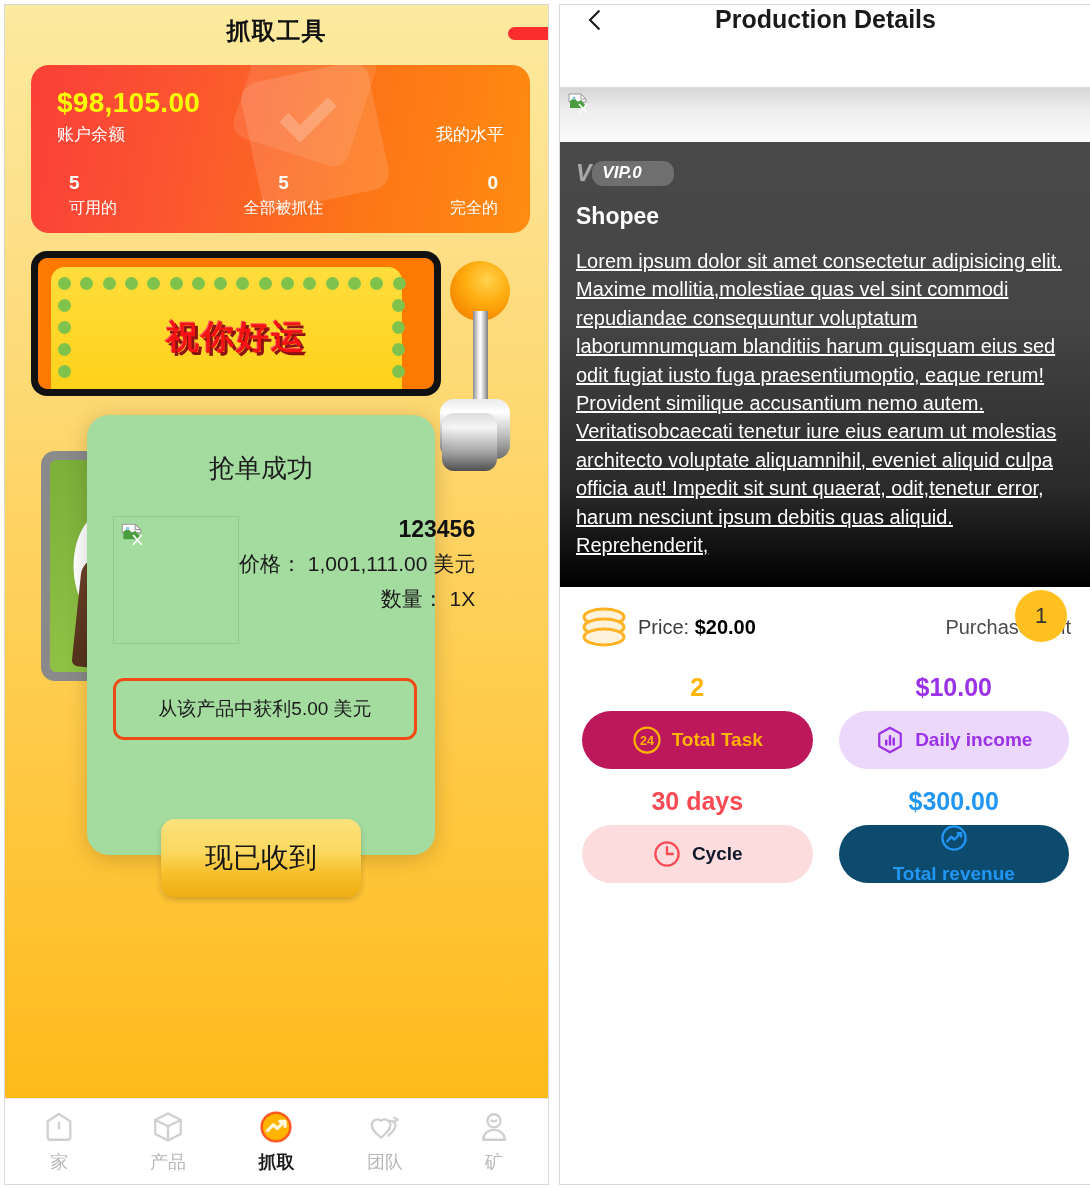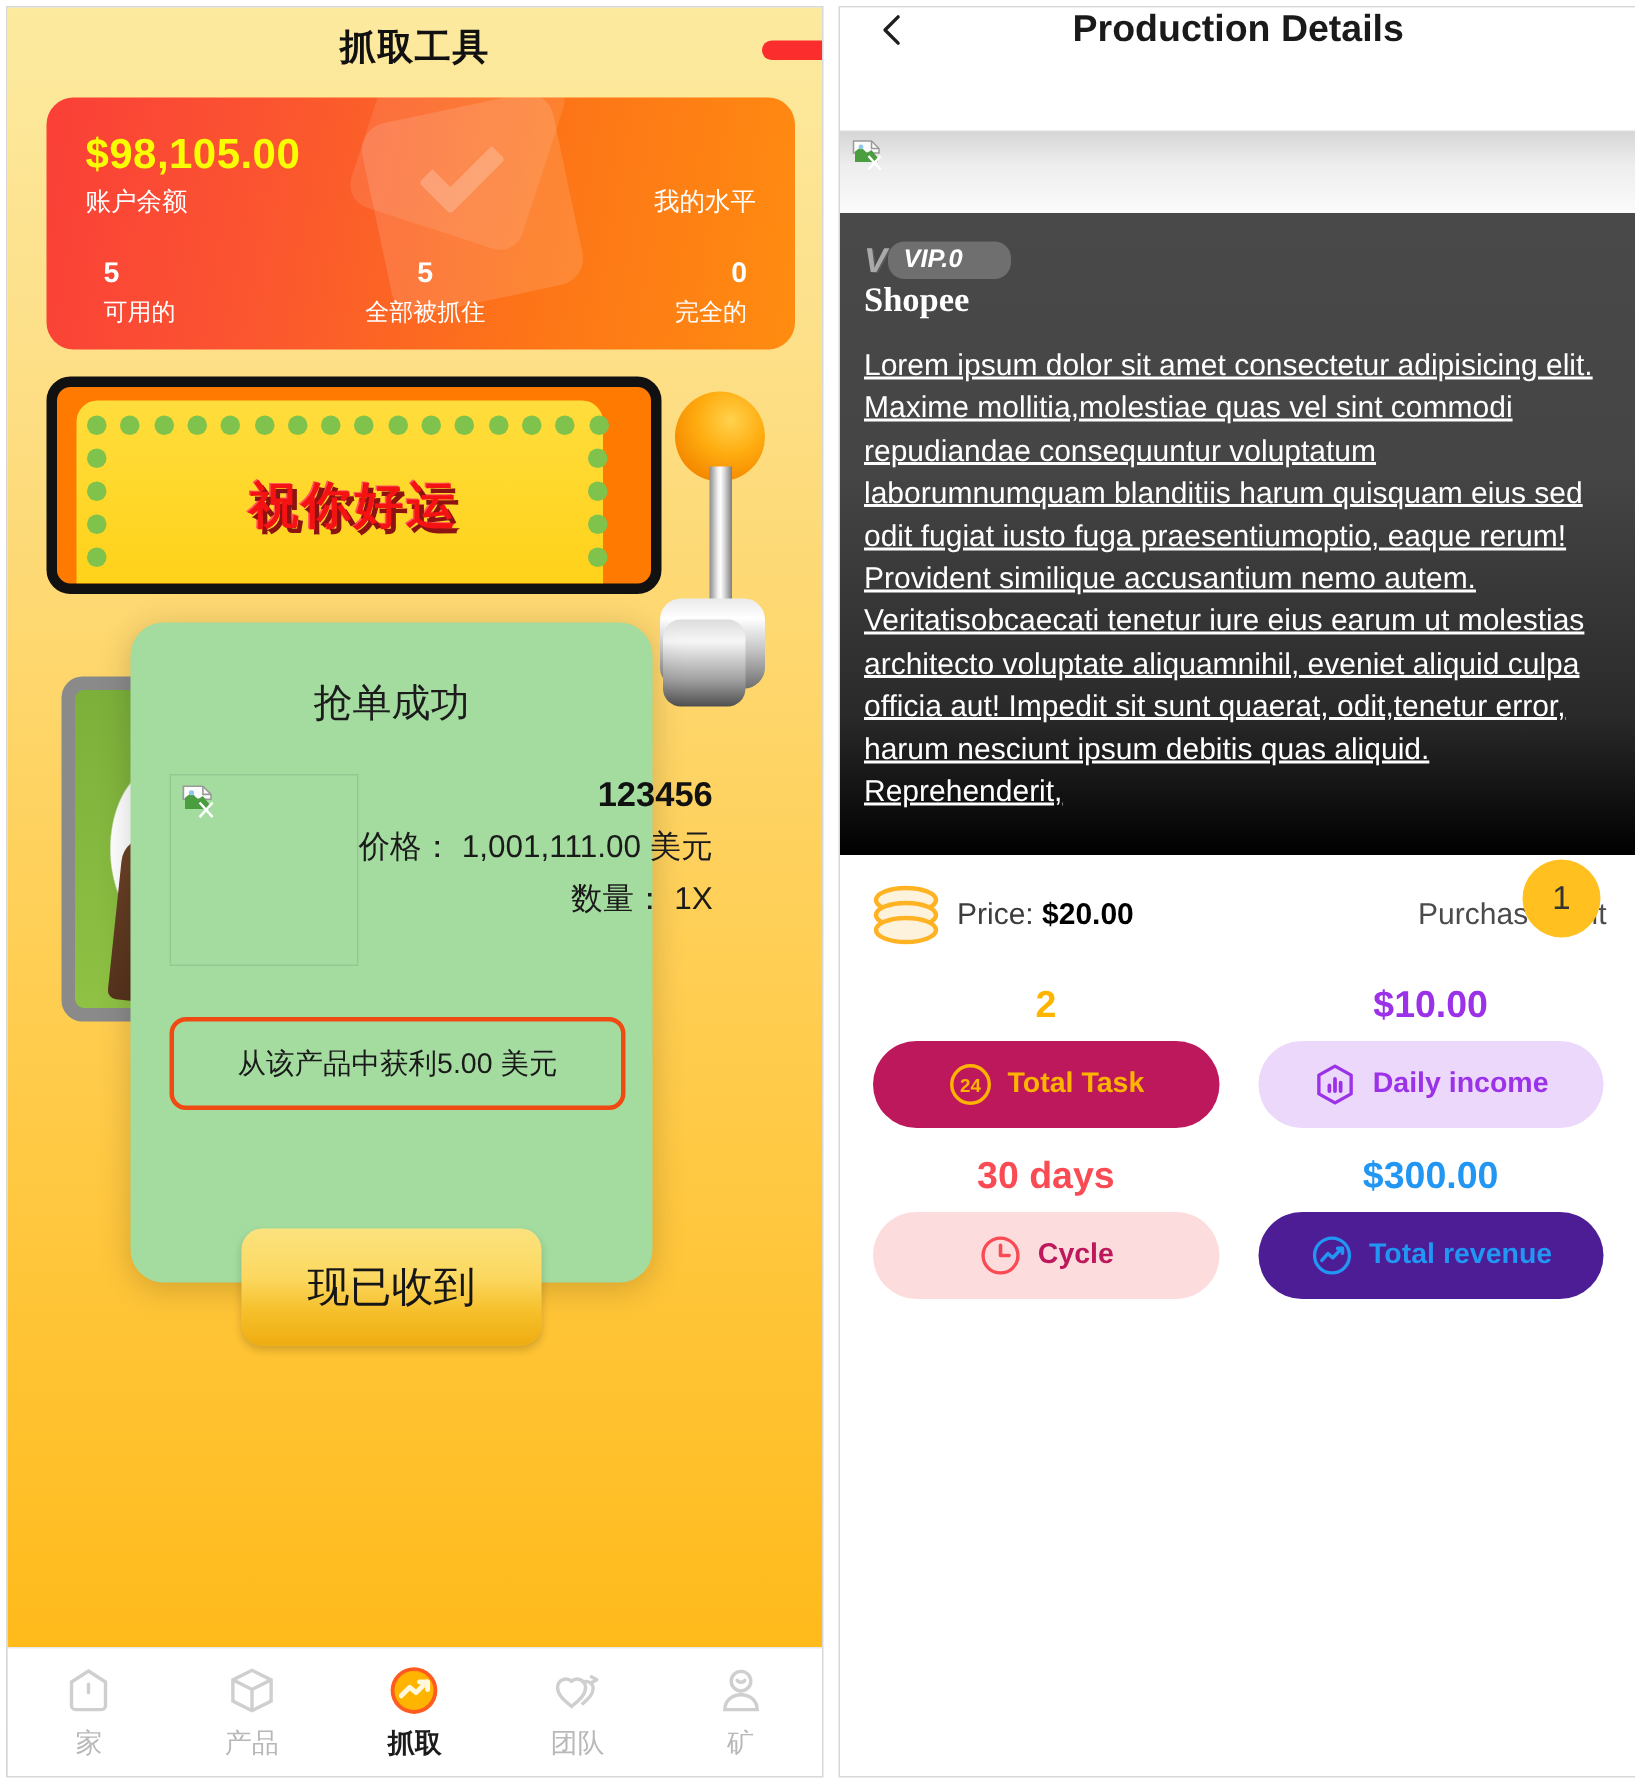--- a/index.html
+++ b/index.html
@@ -279,22 +279,21 @@
   }
   .vip-pill {
     background: #6f6f6f; color: #fff;
     font-size: 17px; font-weight: bold; font-style: italic;
     padding: 2px 32px 3px 10px;
     border-radius: 11px;
     margin-left: 2px;
   }
   .shop-name {
     font-size: 23px; font-weight: bold; color: #fff;
-    margin-top: 0;
-    font-family: Liberation Serif, serif;
+    margin-top: 16px;
   }
   .desc-text {
     font-size: 20px; line-height: 1.42; color: #fff;
     margin-top: 17px;
     text-decoration: underline;
   }
   .price-row {
     position: relative;
     display: flex; align-items: center;
     padding: 18px 20px 12px 20px;
@@ -552,27 +551,27 @@
         </div>
       </div>
 
       <div class="stat-cell">
         <div class="stat-val" id="sv2" style="color: rgb(250, 75, 85);">30 days</div>
         <div class="stat-pill" id="sp2" style="background: rgb(252, 220, 221);">
           <svg viewBox="0 0 24 24">
             <circle cx="12" cy="12" r="9.3" fill="none" stroke="#fa4b55" stroke-width="1.8"></circle>
             <path d="M12 6.6V12h4.6" fill="none" stroke="#fa4b55" stroke-width="1.9" stroke-linecap="round" stroke-linejoin="round"></path>
           </svg>
-          <span id="sl2" style="color: #be185d;">Cycle</span>
+          <span id="sl2" style="color: #0f172a;">Cycle</span>
         </div>
       </div>
 
       <div class="stat-cell">
         <div class="stat-val" id="sv3" style="color: rgb(33, 150, 243);">$300.00</div>
-        <div class="stat-pill" id="sp3" style="background: #4c1d95;">
+        <div class="stat-pill" id="sp3" style="background: #0c4a6e; flex-direction: column;">
           <svg viewBox="0 0 24 24">
             <circle cx="12" cy="12" r="9.3" fill="none" stroke="#2196f3" stroke-width="1.8"></circle>
             <path d="M6.6 14.6l3.2-3.6 2.6 2.2 4.8-5" fill="none" stroke="#2196f3" stroke-width="1.9" stroke-linecap="round" stroke-linejoin="round"></path>
             <path d="M15 8.2h2.6v2.6" fill="none" stroke="#2196f3" stroke-width="1.9" stroke-linecap="round" stroke-linejoin="round"></path>
           </svg>
           <span id="sl3" style="color: rgb(33, 150, 243);">Total revenue</span>
         </div>
       </div>
 
     </div>

